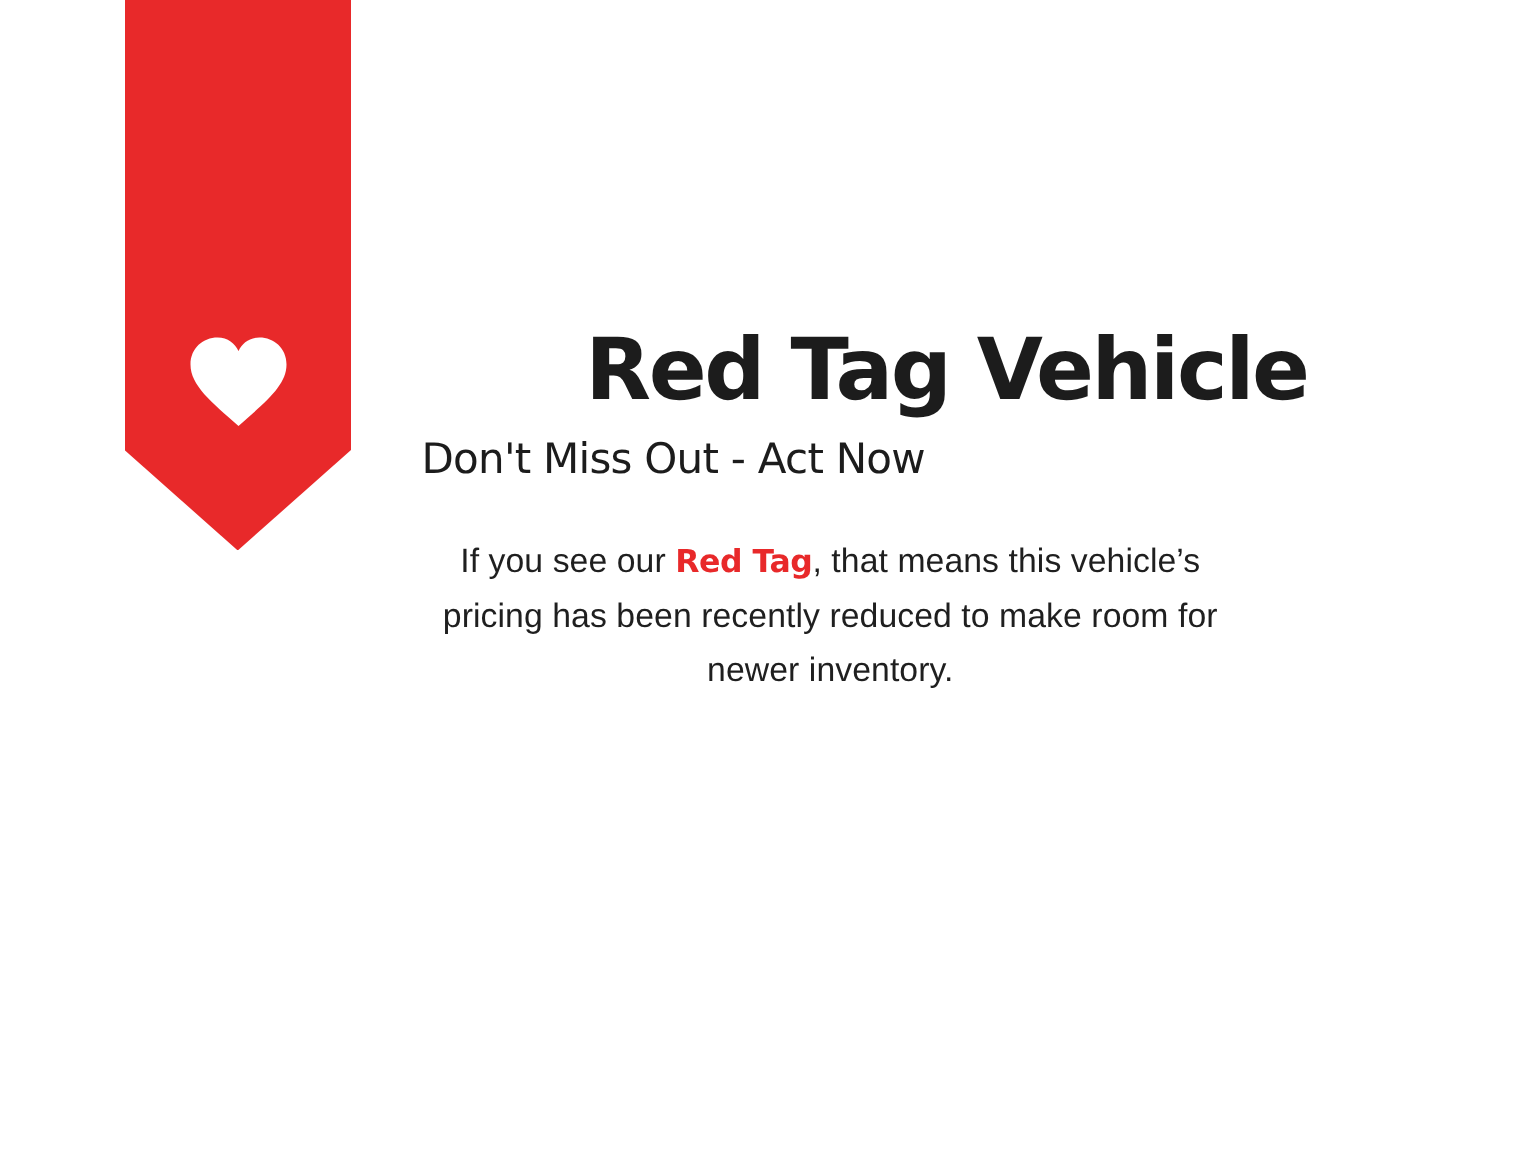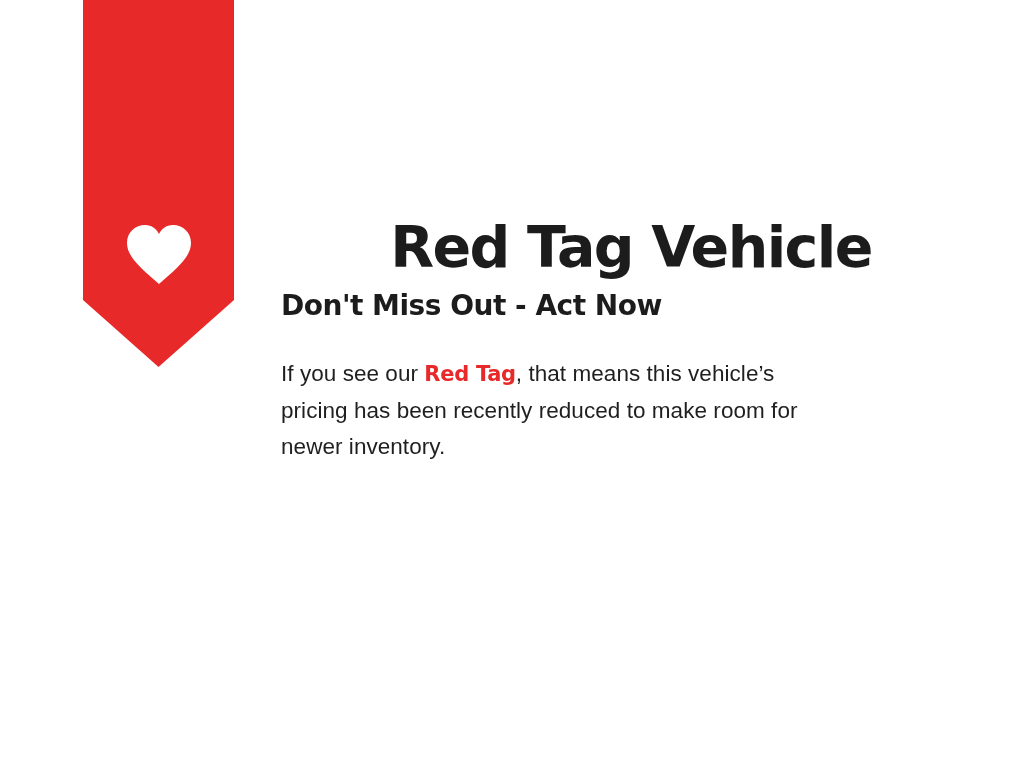--- a/index.html
+++ b/index.html
@@ -68,35 +68,36 @@
     line-height: 1.04;
     white-space: nowrap;
     text-align: center;
   }
 
   #subheadline {
     margin: 14px 0 0 0;
     color: #1c1c1c;
     font-family: "DejaVu Sans", sans-serif;
     font-size: 28px;
-    font-weight: bold;
+    font-weight: normal;
     letter-spacing: -0.5px;
     line-height: 1.1;
     white-space: nowrap;
   }
 
   #body-copy {
     margin: 34px 0 0 0;
     color: #1f1f1f;
     font-family: "Liberation Sans", sans-serif;
     font-size: 22.5px;
     font-weight: normal;
     line-height: 1.62;
     letter-spacing: 0.05px;
     max-width: 545px;
+    text-align: center;
   }
 
   .red-emphasis {
     color: #e8292a;
     font-family: "DejaVu Sans", sans-serif;
     font-weight: bold;
     font-size: 21px;
     letter-spacing: -0.3px;
   }
 </style>

